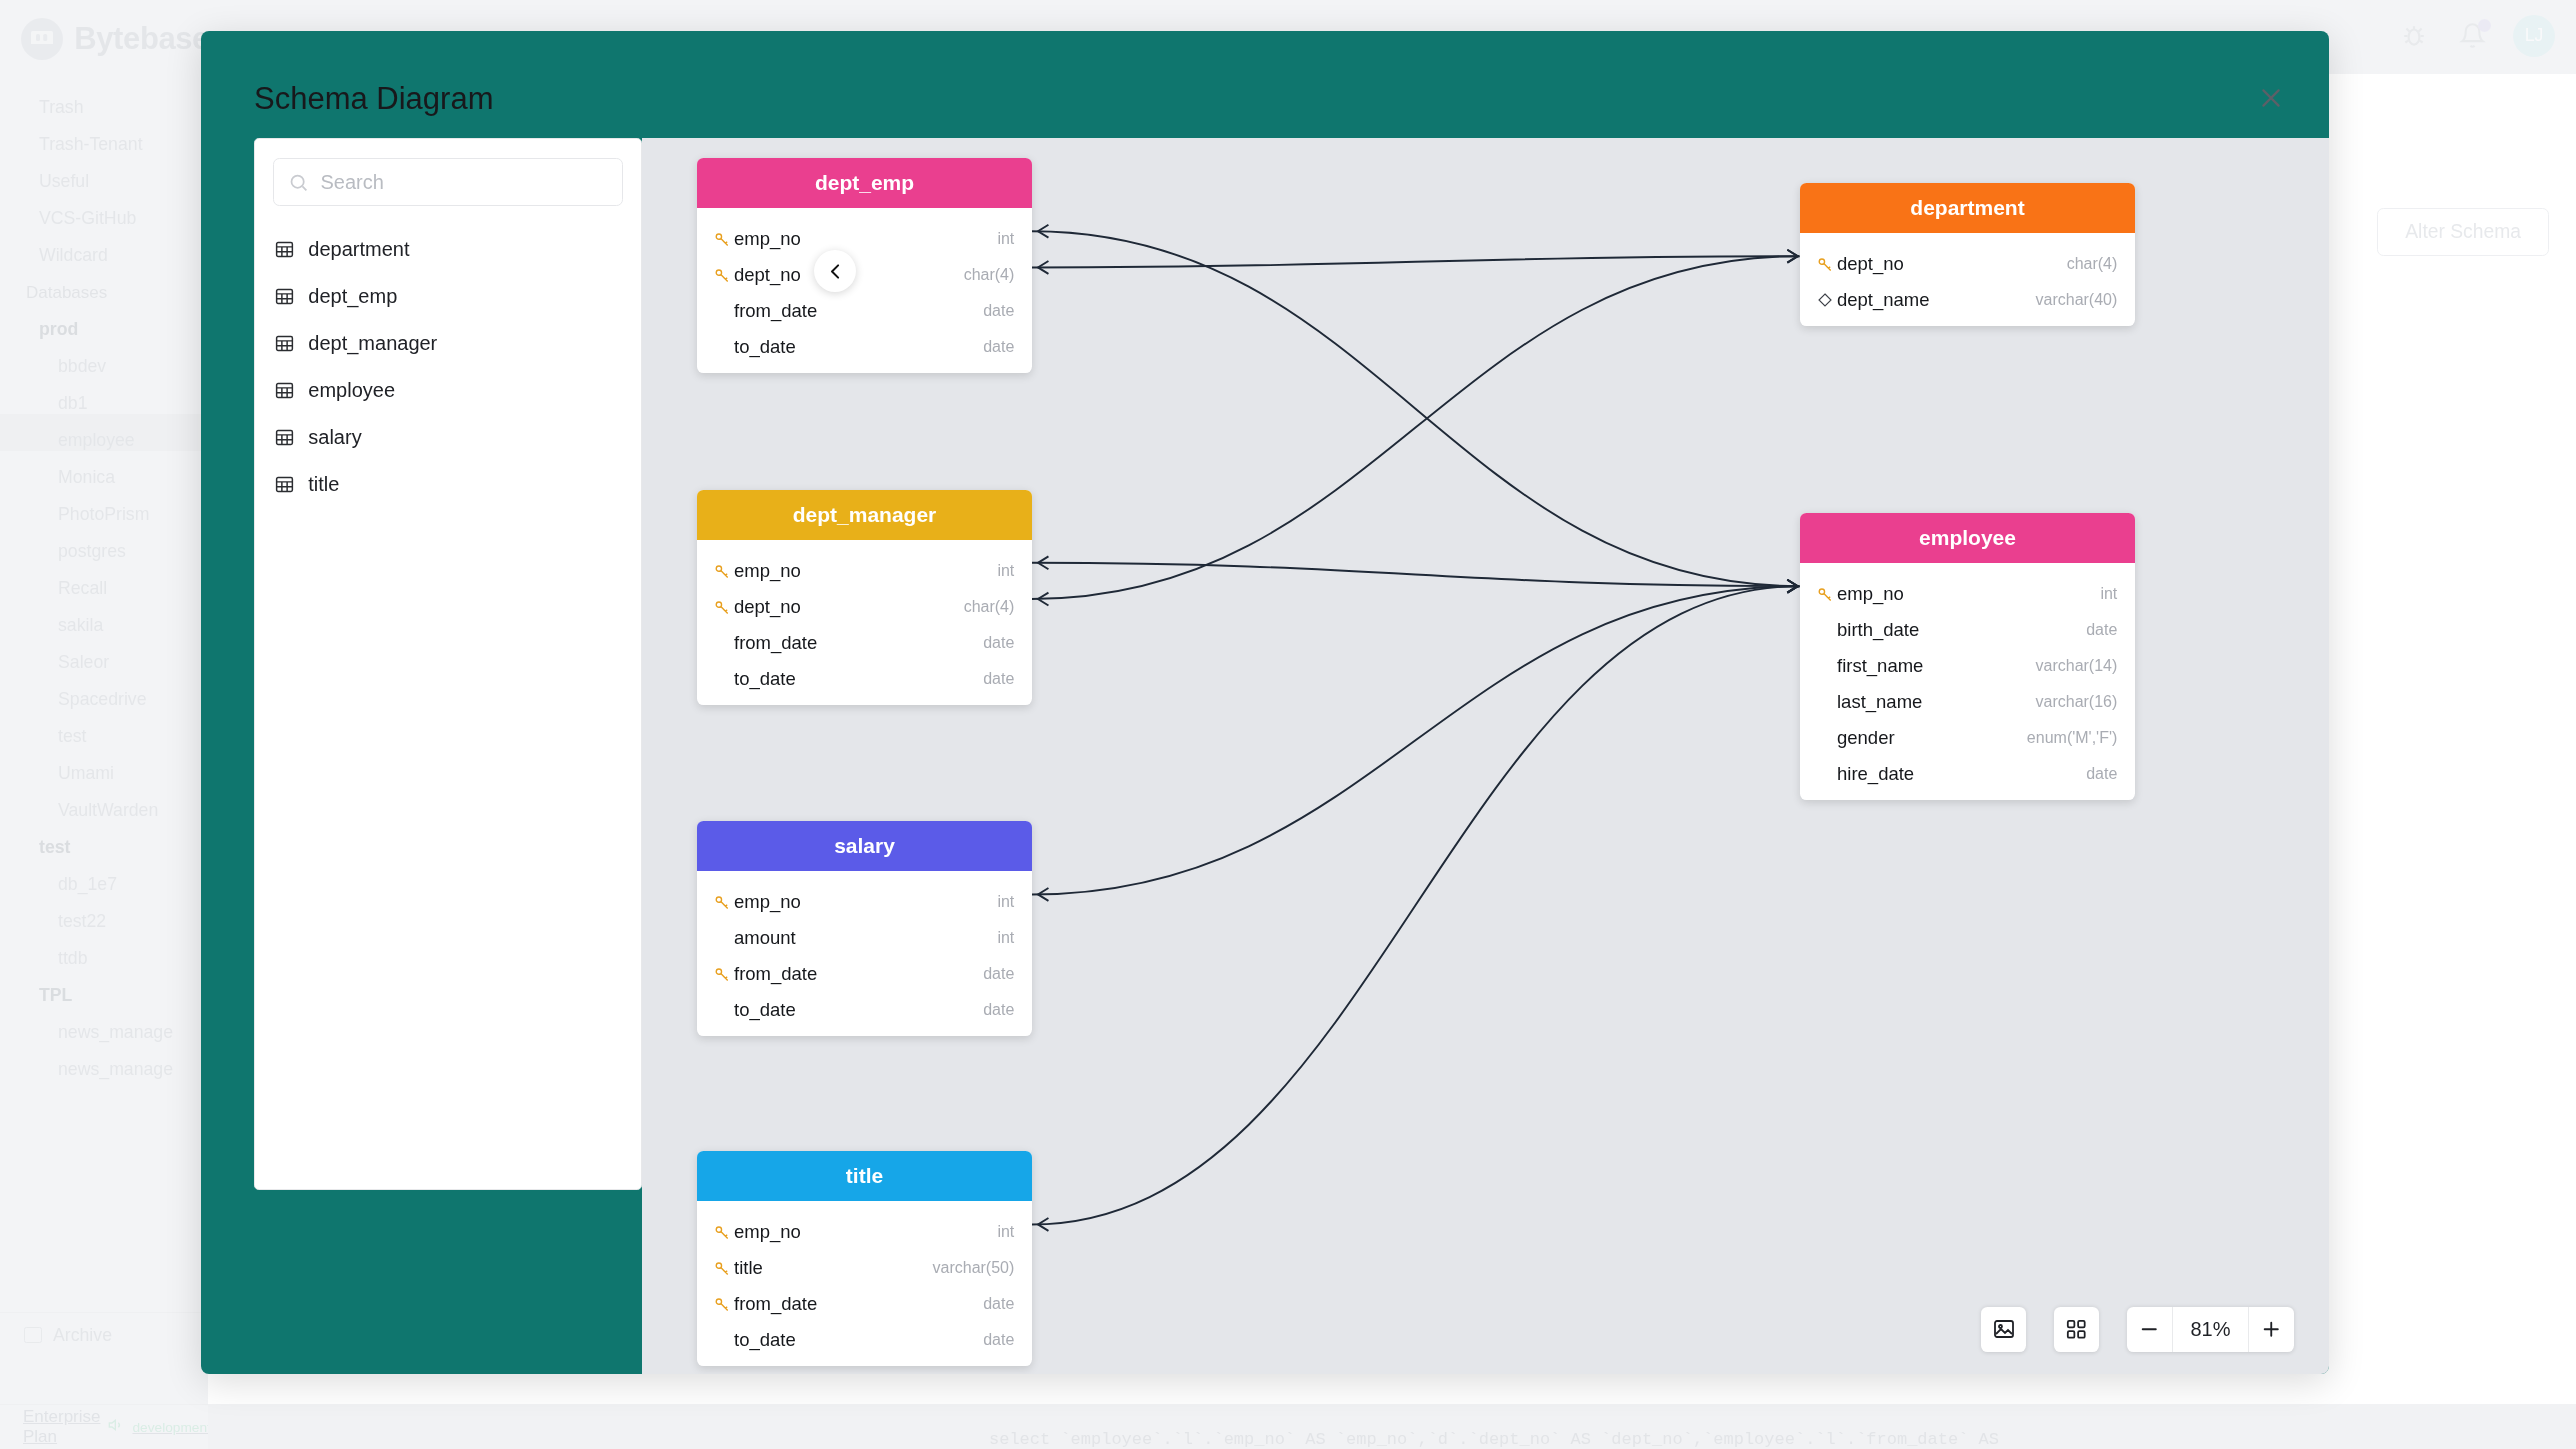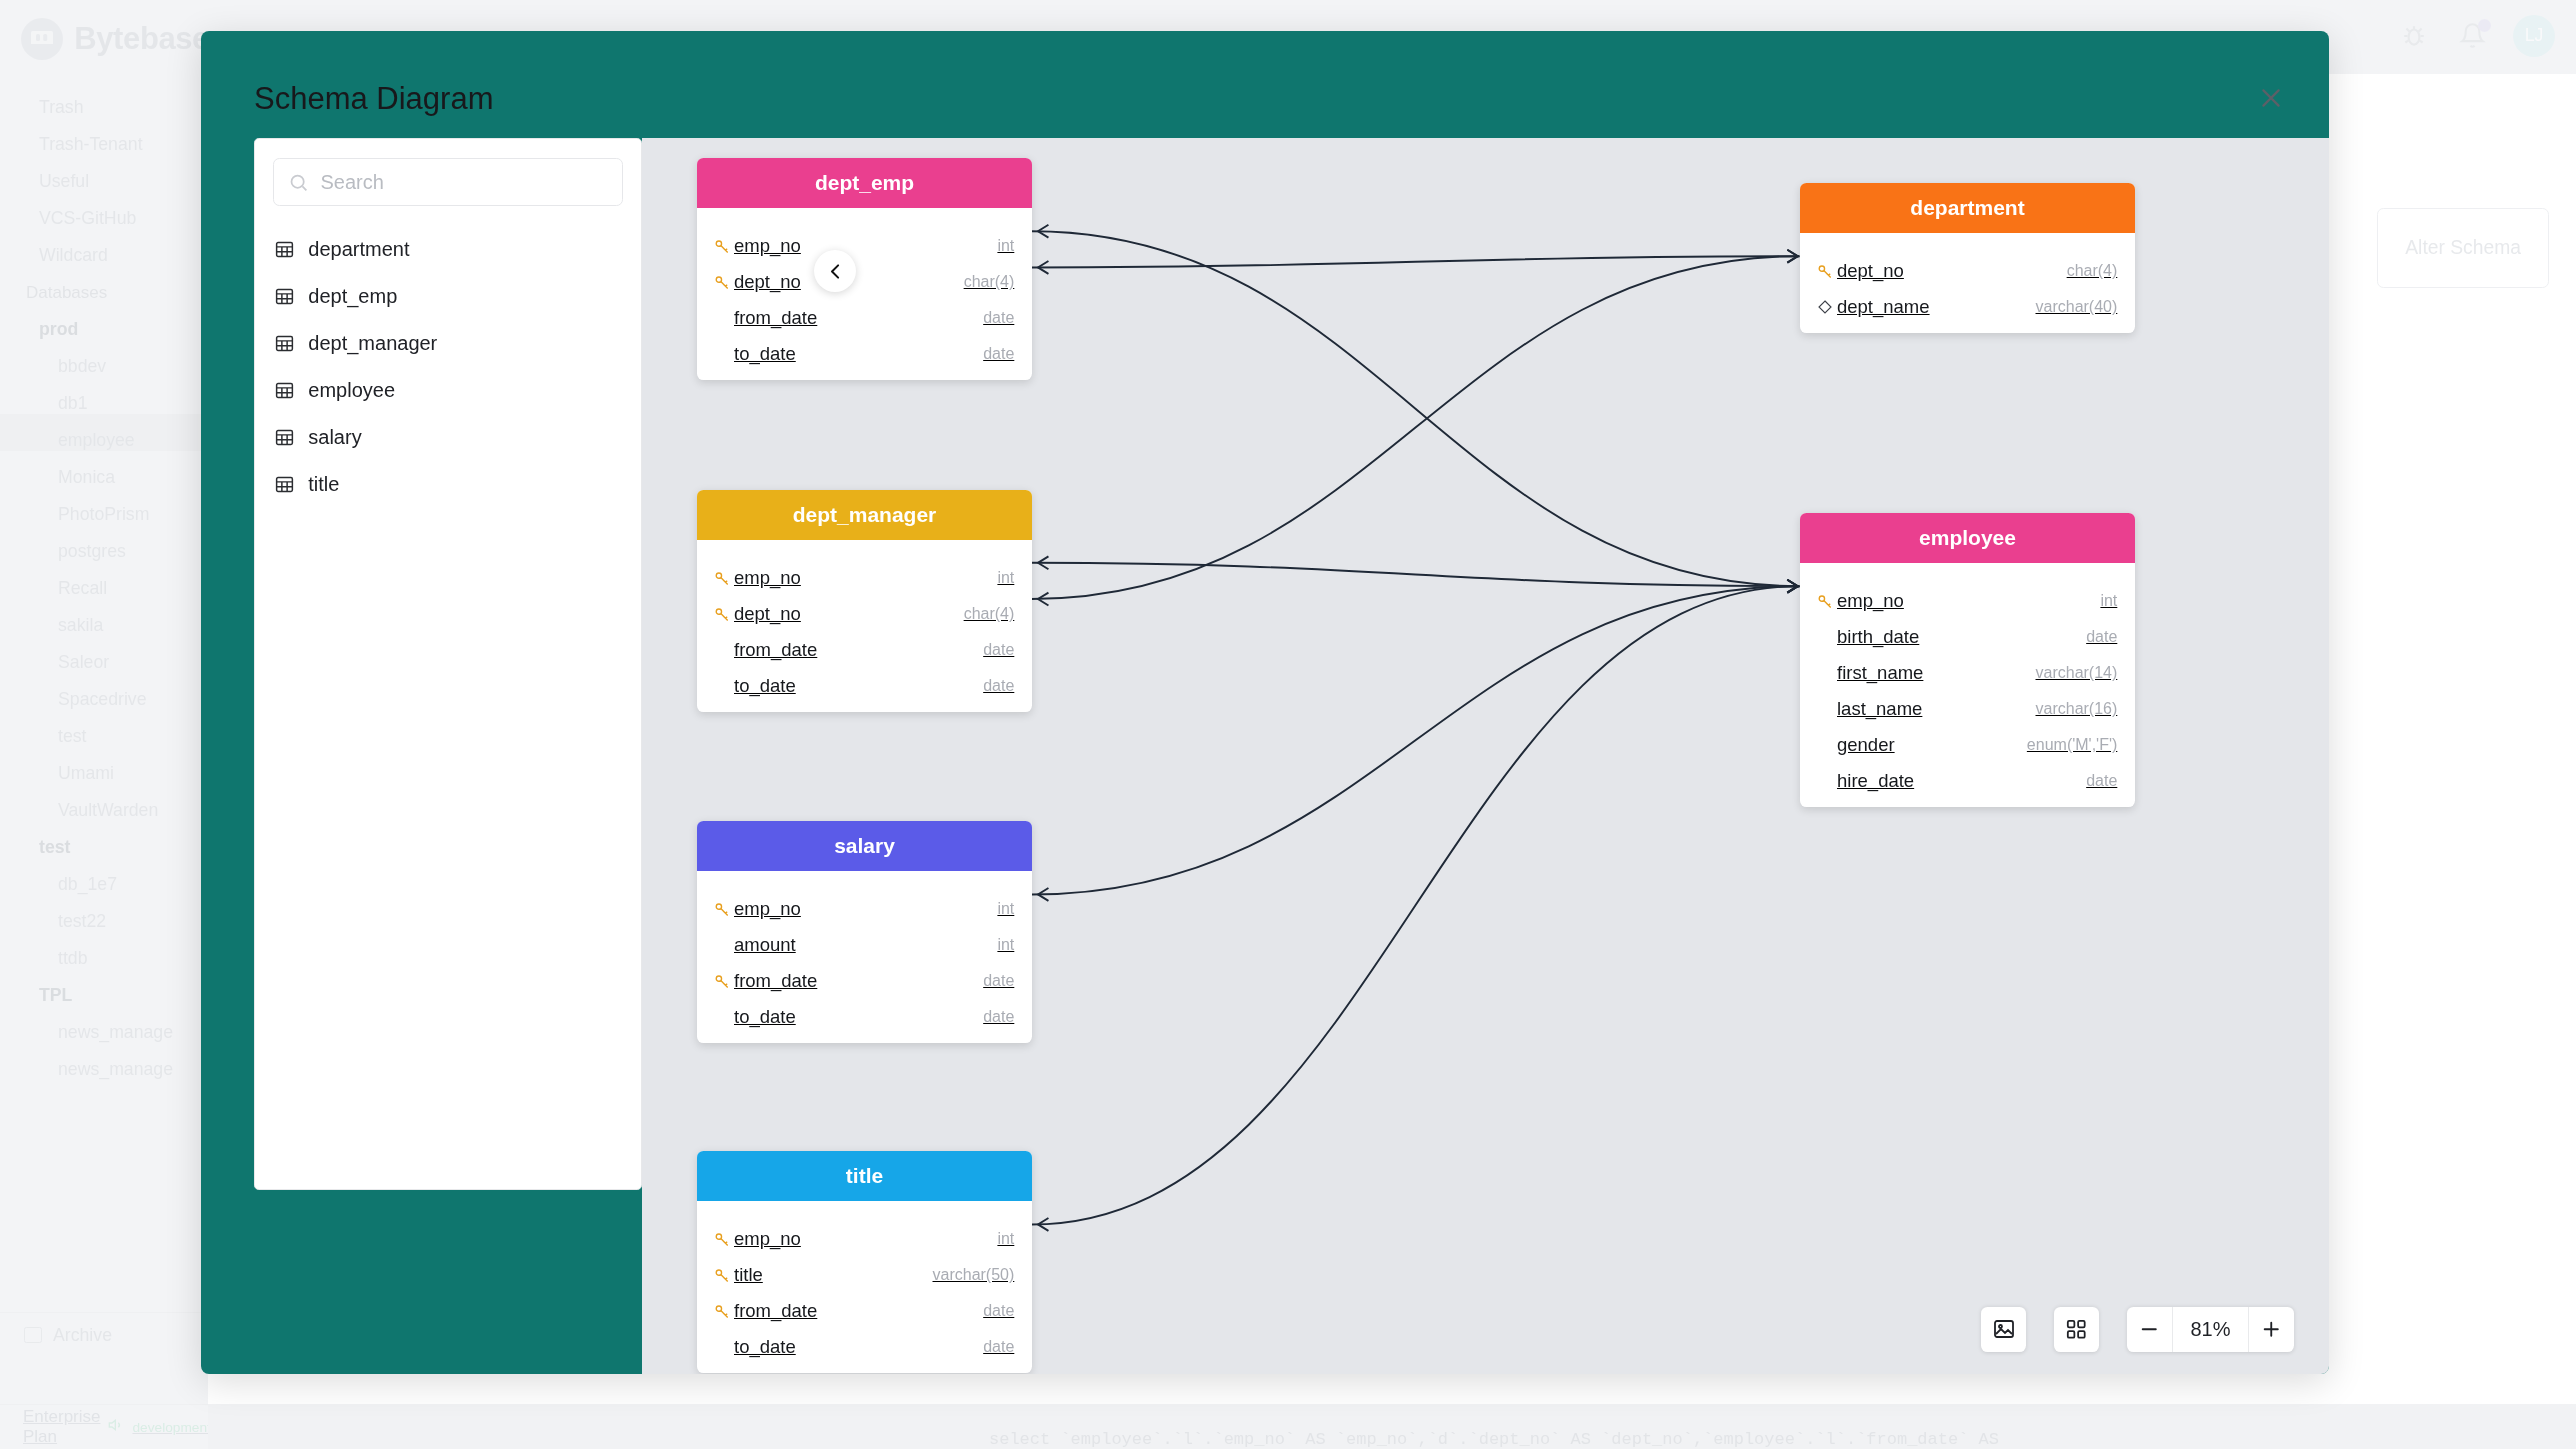--- a/index.html
+++ b/index.html
@@ -102,21 +102,21 @@
     background: #b9b2e0;
   }
   .bg-avatar {
     width: 42px; height: 42px; border-radius: 50%;
     background: #a9d8dd;
     display: flex; align-items: center; justify-content: center;
     color: #ffffff; font-size: 17.7px; font-weight: 500;
   }
   .bg-alter-btn {
     position: absolute; right: 27px; top: 208px;
-    padding: 28px 27px;
+    padding: 12px 27px;
     border: 0.8px solid #d2d6dc; border-radius: 6.4px;
     font-size: 19.3px; color: #c0c5cc;
   }
   .bg-sql-strip {
     position: absolute; left: 208px; bottom: 0;
     width: 2368px; height: 45px;
     background: #d9dce1;
     display: flex; align-items: flex-end;
     padding-left: 781px;
     font-family: "Liberation Mono", monospace;
@@ -212,21 +212,21 @@
     background: #ffffff;
     border-radius: 6.4px;
     box-shadow: 0 2.4px 8px rgba(0,0,0,.13);
     overflow: hidden;
   }
   .node-header {
     height: 50px;
     display: flex; align-items: center; justify-content: center;
     color: #ffffff; font-size: 21px; font-weight: bold;
   }
-  .node-body { padding: 20px 0 8px 0; text-decoration: underline; }
+  .node-body { padding: 13px 0 8px 0; }
   .node-row {
     height: 36px;
     display: flex; align-items: center;
     padding: 0 17.7px 0 13px;
     font-size: 18.5px;
   }
   .row-icon {
     width: 24px; flex: 0 0 24px;
     display: flex; align-items: center; justify-content: center;
   }

